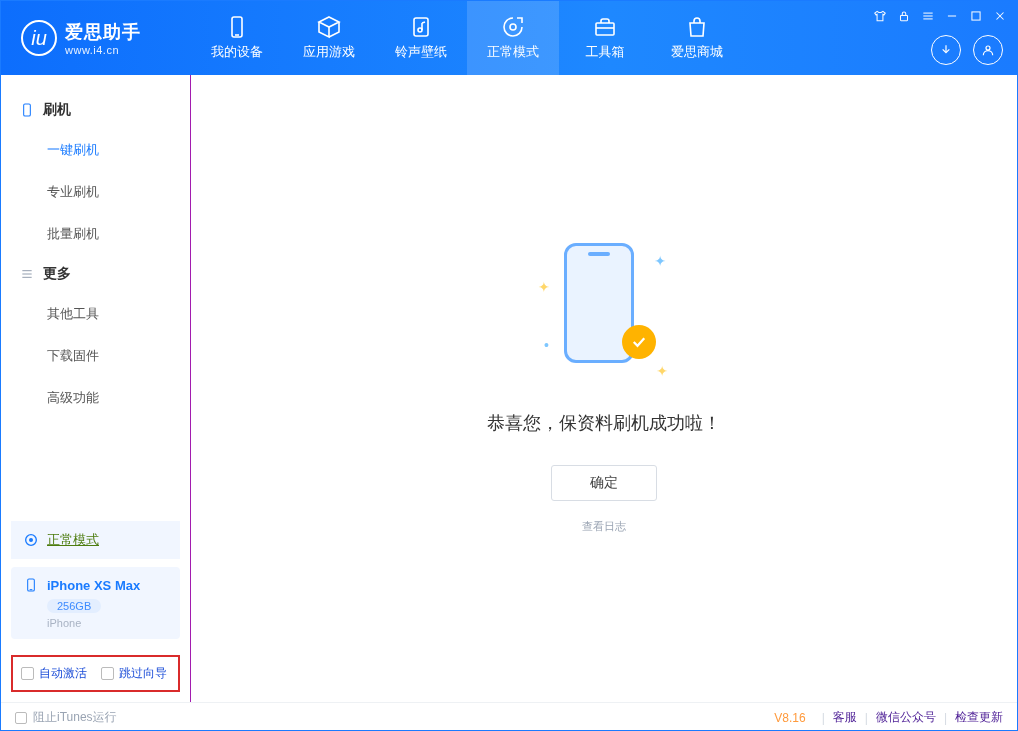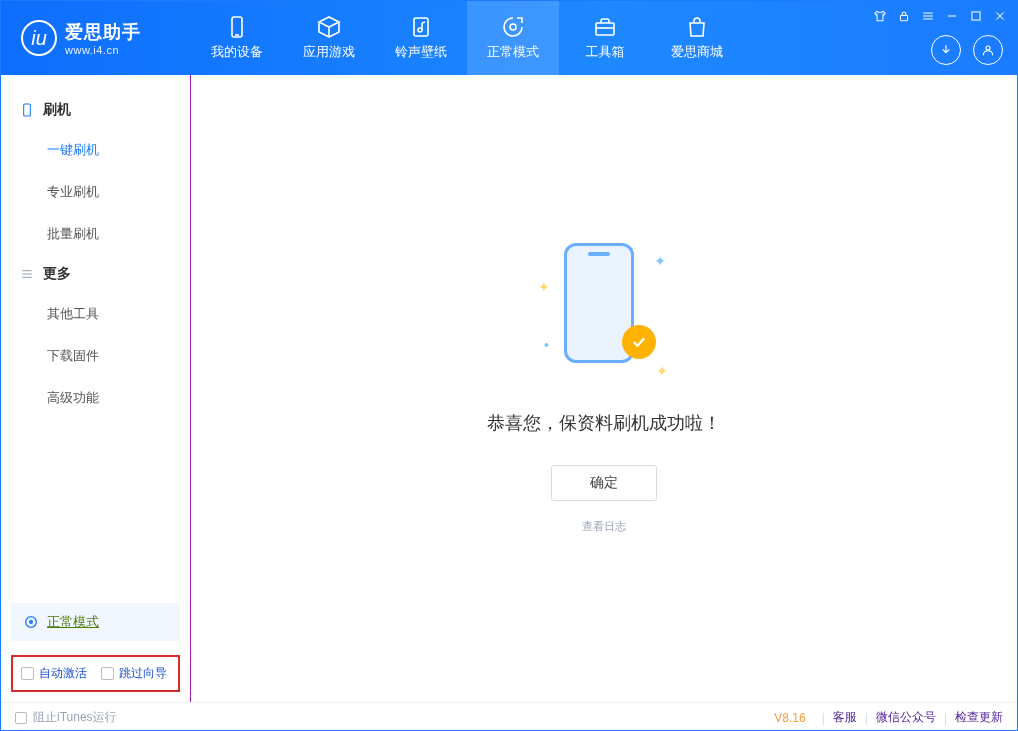--- a/index.html
+++ b/index.html
@@ -226,20 +226,31 @@
     </div>
 
     <div class="device-box">
       <svg viewBox="0 0 24 24" fill="none" stroke="#1a7bff" stroke-width="2">
           <circle cx="12" cy="12" r="8"></circle>
           <circle cx="12" cy="12" r="2" fill="#1a7bff"></circle>
         </svg>
       <span>正常模式</span>
     </div>
 
+    <div class="device-box2">
+      <div class="line1">
+        <svg viewBox="0 0 24 24" width="16" height="16" fill="none" stroke="#1a7bff" stroke-width="1.6">
+            <rect x="7" y="3" width="10" height="18" rx="2"></rect>
+            <line x1="10" y1="19" x2="14" y2="19"></line>
+          </svg>
+        <span>iPhone XS Max</span>
+      </div>
+      <span class="cap">256GB</span>
+      <div class="sub">iPhone</div>
+    </div>
 
     <div class="checkbox-row">
       <label class="chk">
         <span class="box"></span>
         <span>自动激活</span>
       </label>
       <label class="chk">
         <span class="box"></span>
         <span>跳过向导</span>
       </label>

